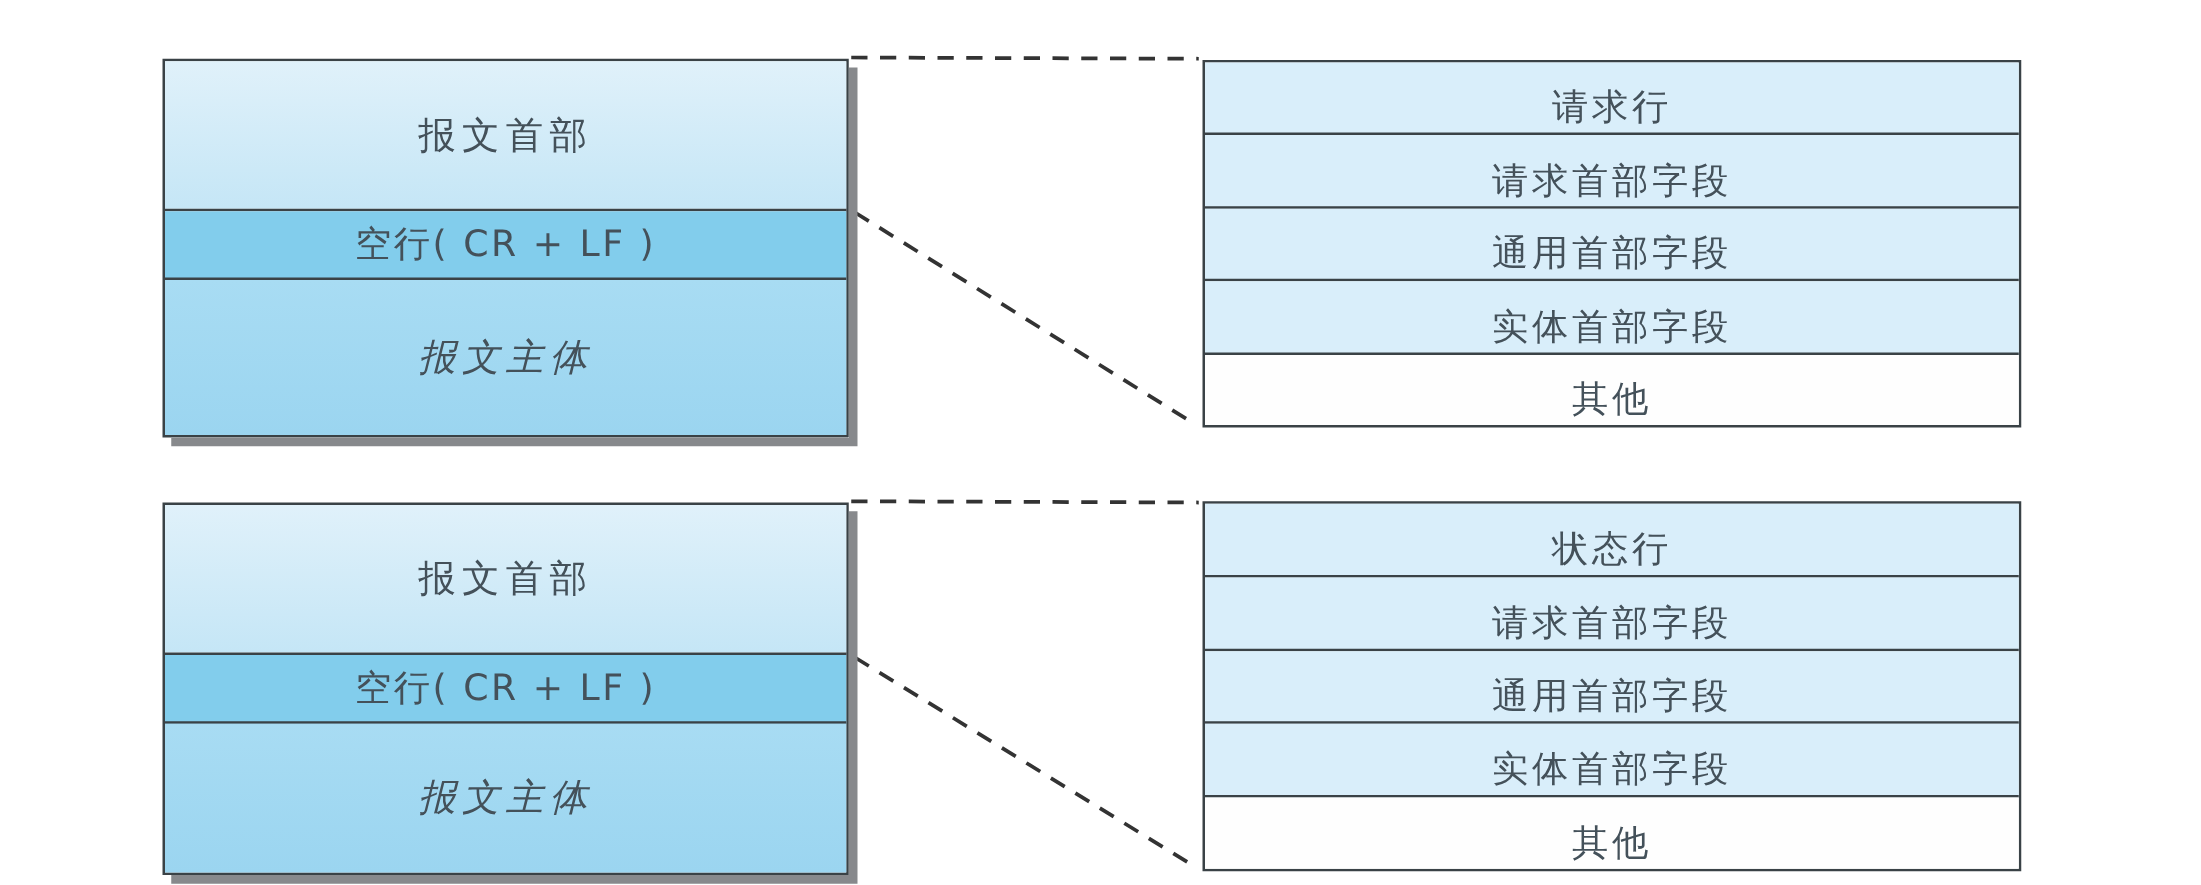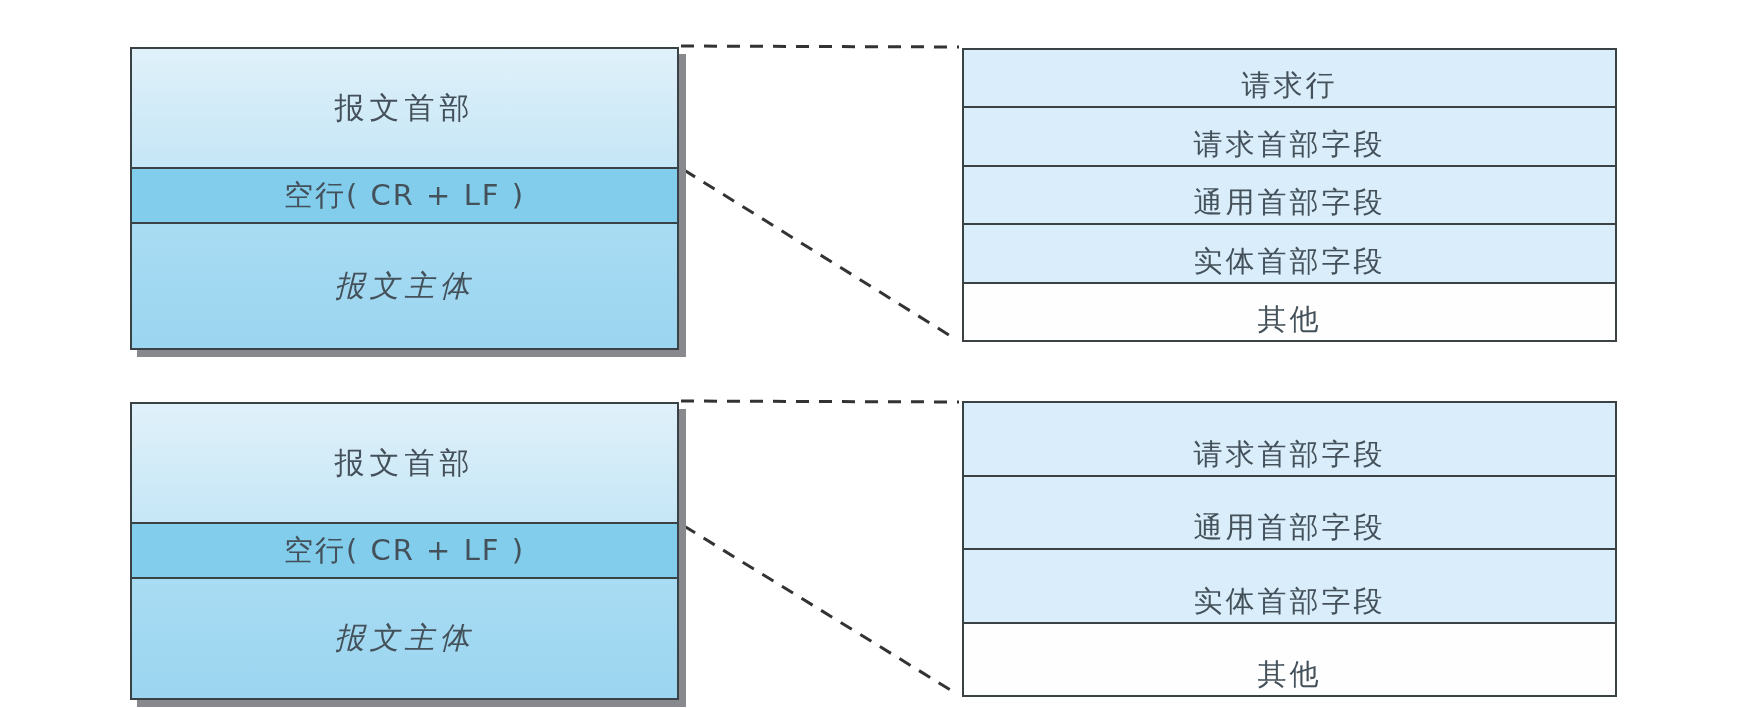--- a/index.html
+++ b/index.html
@@ -157,20 +157,23 @@
     <div class="msg-section msg-blank">
       <span class="label">空行( CR + LF )</span>
     </div>
     <div class="msg-section msg-body">
       <span class="label">报文主体</span>
     </div>
   </div>
 
   <div class="detail-box" id="detail-box-response">
     <div class="detail-row">
+      <span class="label">状态行</span>
+    </div>
+    <div class="detail-row">
       <span class="label">请求首部字段</span>
     </div>
     <div class="detail-row">
       <span class="label">通用首部字段</span>
     </div>
     <div class="detail-row">
       <span class="label">实体首部字段</span>
     </div>
     <div class="detail-row">
       <span class="label">其他</span>

